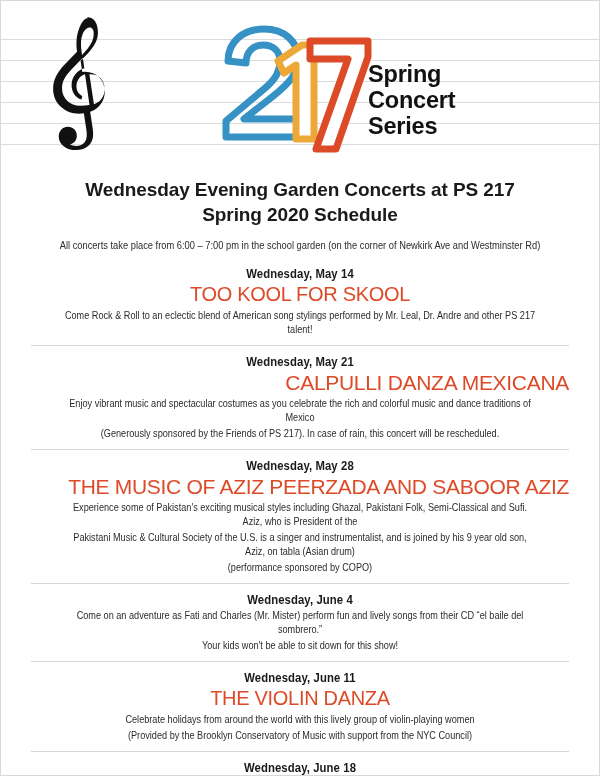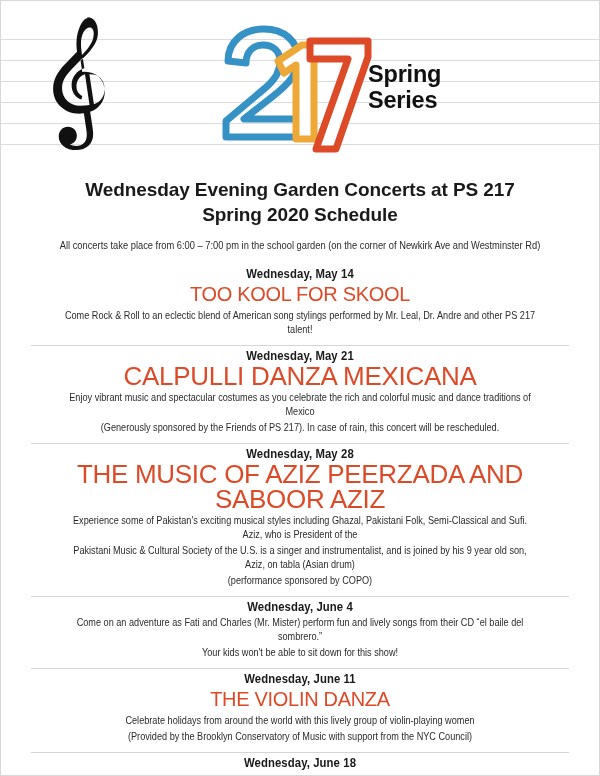--- a/index.html
+++ b/index.html
@@ -105,21 +105,21 @@
   }
 
   
   .concerts {
     margin-top: 16px;
   }
   .concert {
     text-align: center;
     border-top: 1px solid #d5d5d5;
     margin: 0 30px;
-    padding-top: 3px;
+    padding-top: 9px;
     padding-bottom: 8px;
   }
   .concert.first {
     border-top: none;
     padding-top: 0;
   }
   .concert-date {
     font-family: "Liberation Sans Narrow", "Liberation Sans", sans-serif;
     font-size: 12.6px;
     font-weight: bold;
@@ -128,21 +128,21 @@
     letter-spacing: 0.1px;
   }
   .concert-title {
     font-size: 21px;
     font-weight: normal;
     color: #dd4a28;
     line-height: 25px;
     margin-top: 1px;
     letter-spacing: -0.3px;
   }
-  .concert-title.sz-xl { font-size: 26px; }
+  .concert-title.sz-xl { font-size: 21px; text-align: right; }
   .concert-title.sz-lg { font-size: 20px; }
   .concert-title.sz-md { font-size: 19px; }
   .concert-desc {
     font-family: "Liberation Sans Narrow", "Liberation Sans", sans-serif;
     font-size: 10.4px;
     color: #2b2b2b;
     line-height: 14px;
     margin-top: 2px;
     transform: scaleX(0.88);
   }
@@ -175,20 +175,21 @@
 
           <path d="M12 38 C12 18, 28 6, 48 6 C68 6, 82 18, 82 36 C82 50, 74 60, 56 74 L28 96 L84 96 L84 114 L10 114 L10 98 L48 66 C60 56, 64 48, 64 38 C64 28, 57 22, 47 22 C37 22, 30 29, 30 40 Z" fill="none" stroke="#3691c4" stroke-width="7" stroke-linejoin="round"></path>
 
           <path d="M62 38 L86 22 L98 22 L98 116 L80 116 L80 42 L68 50 Z" fill="#ffffff" stroke="#eda838" stroke-width="7" stroke-linejoin="round"></path>
 
           <path d="M94 36 L94 18 L152 18 L152 34 L120 126 L100 126 L132 36 Z" fill="#ffffff" stroke="#dd4a28" stroke-width="7" stroke-linejoin="round"></path>
         </svg>
       </div>
       <div class="logo-words">
         <div>Spring</div>
+        <div>Concert</div>
         <div>Series</div>
       </div>
     </div>
   </div>
 
   <div class="head-wrap">
     <div class="head-line">Wednesday Evening Garden Concerts at PS 217</div>
     <div class="head-line">Spring 2020 Schedule</div>
   </div>
   <div class="subhead">All concerts take place from 6:00 – 7:00 pm in the school garden (on the corner of Newkirk Ave and Westminster Rd)</div>

